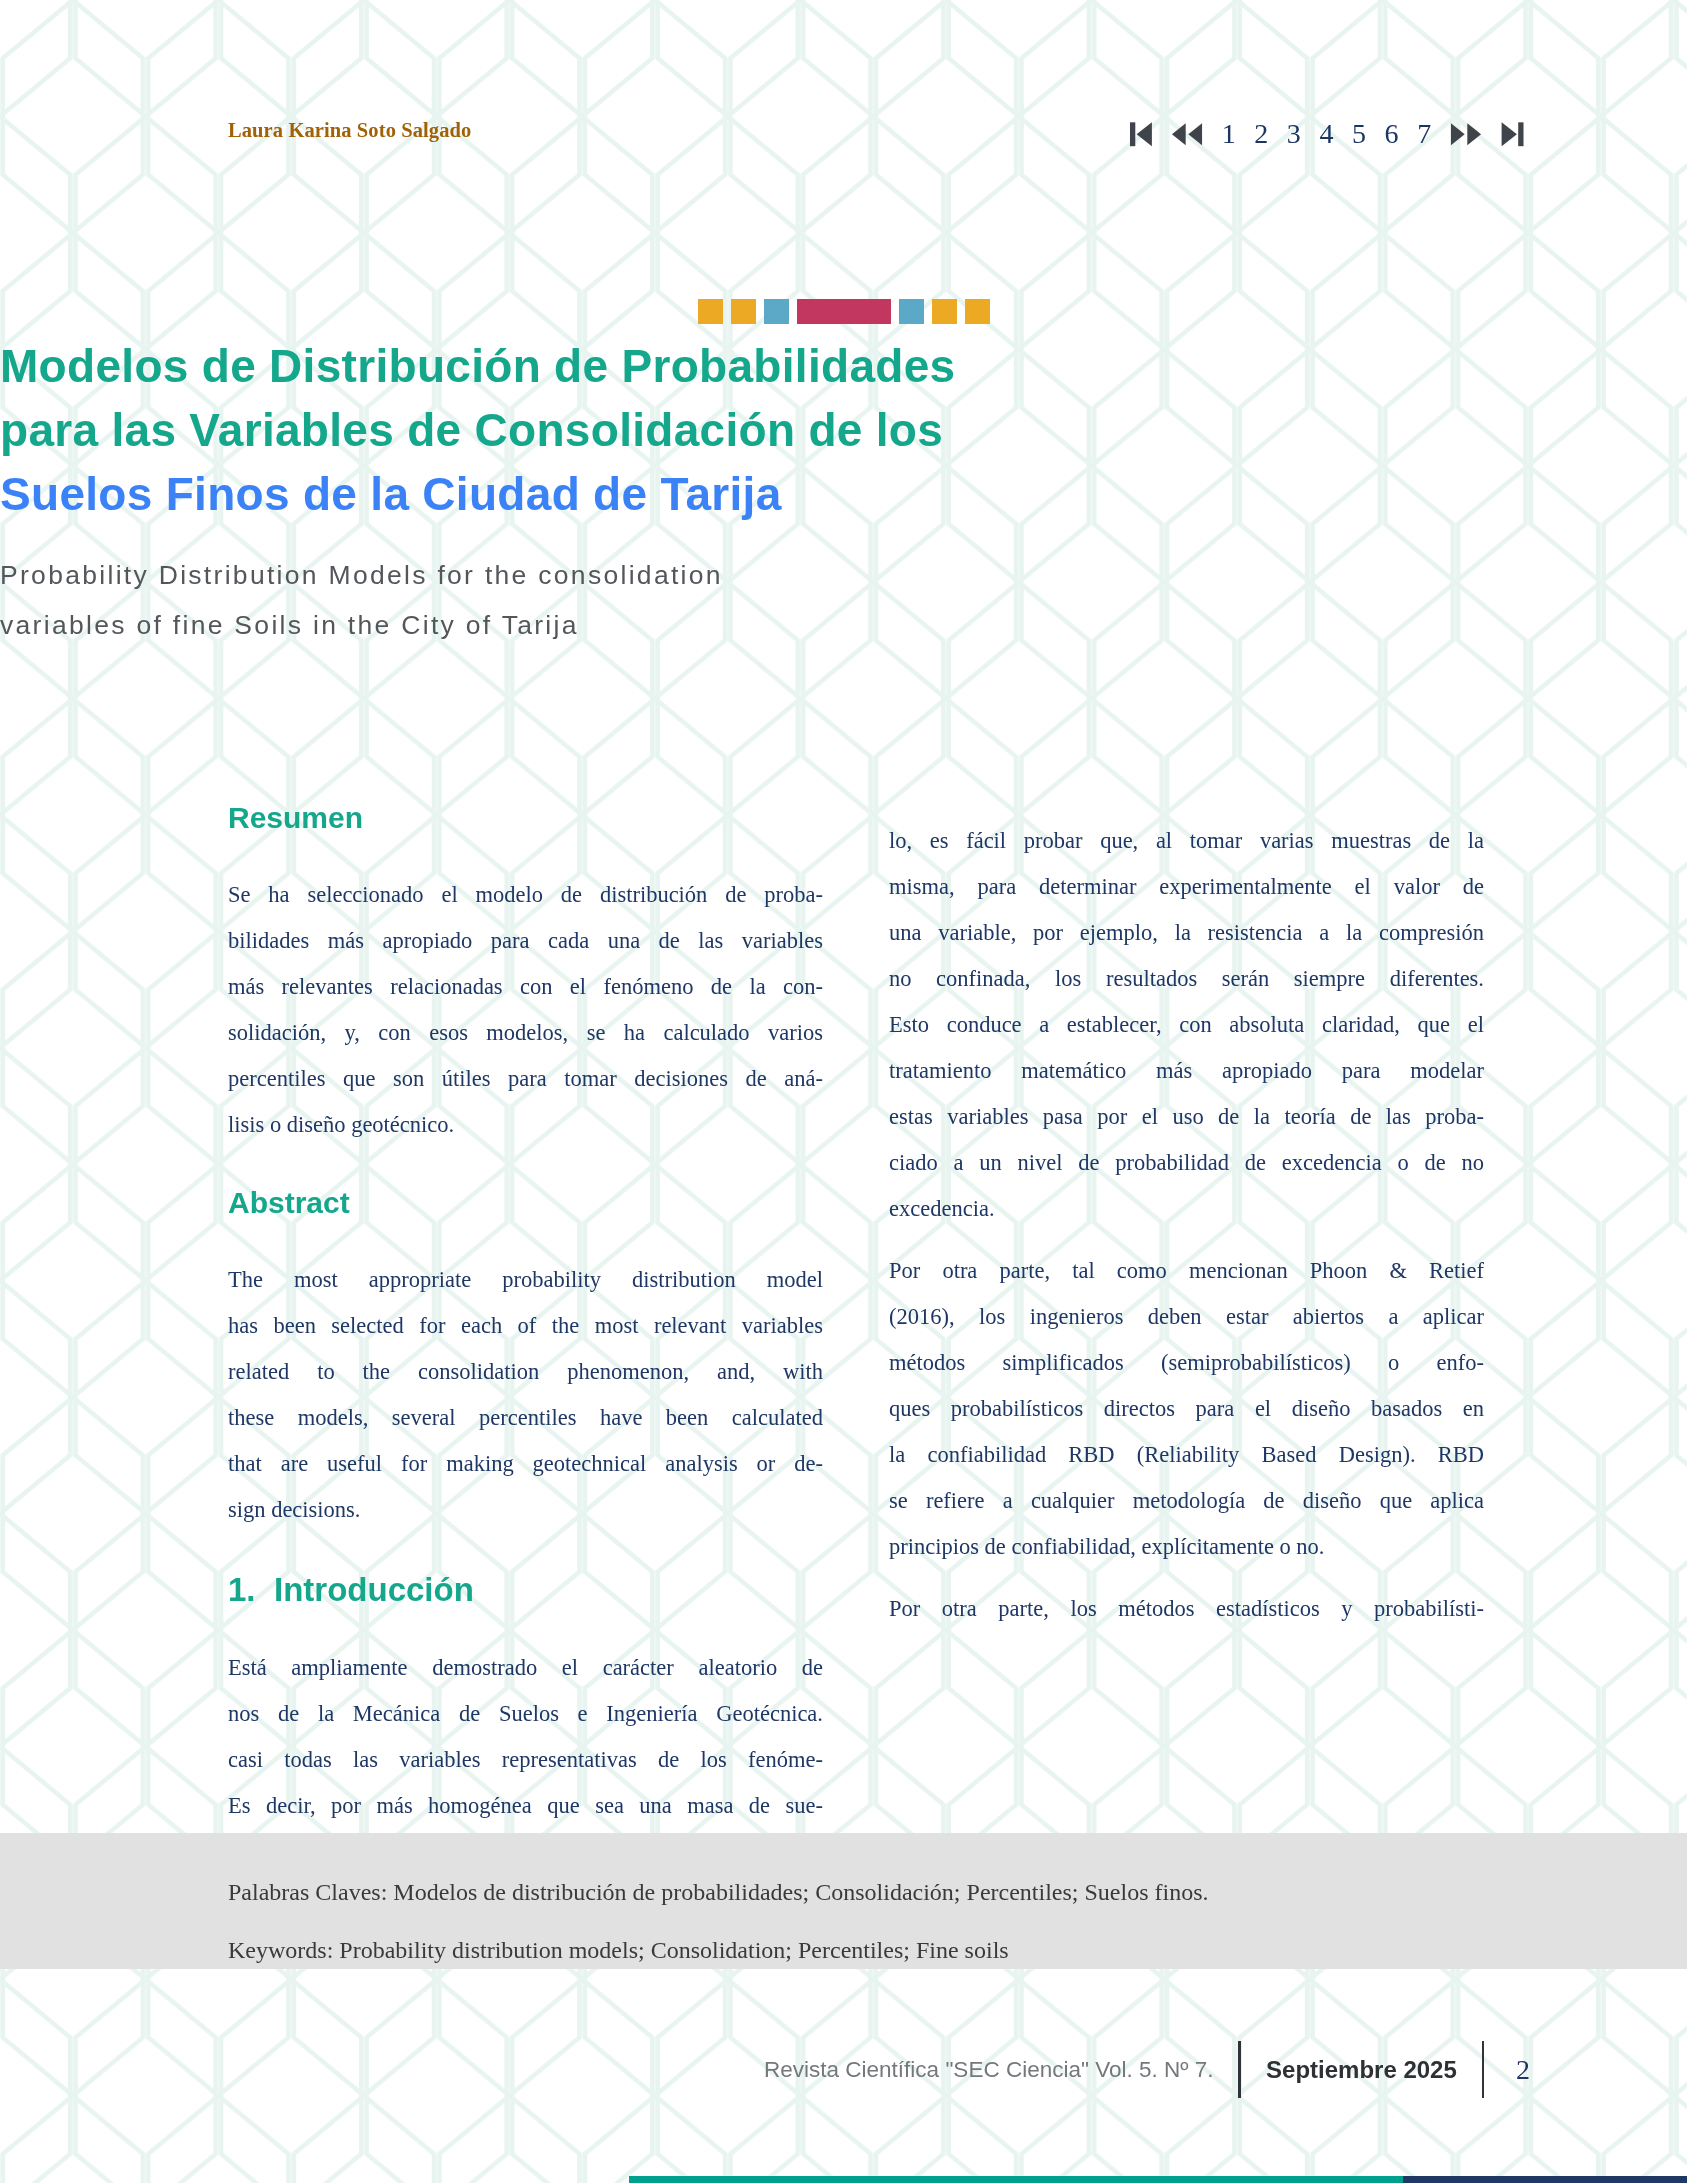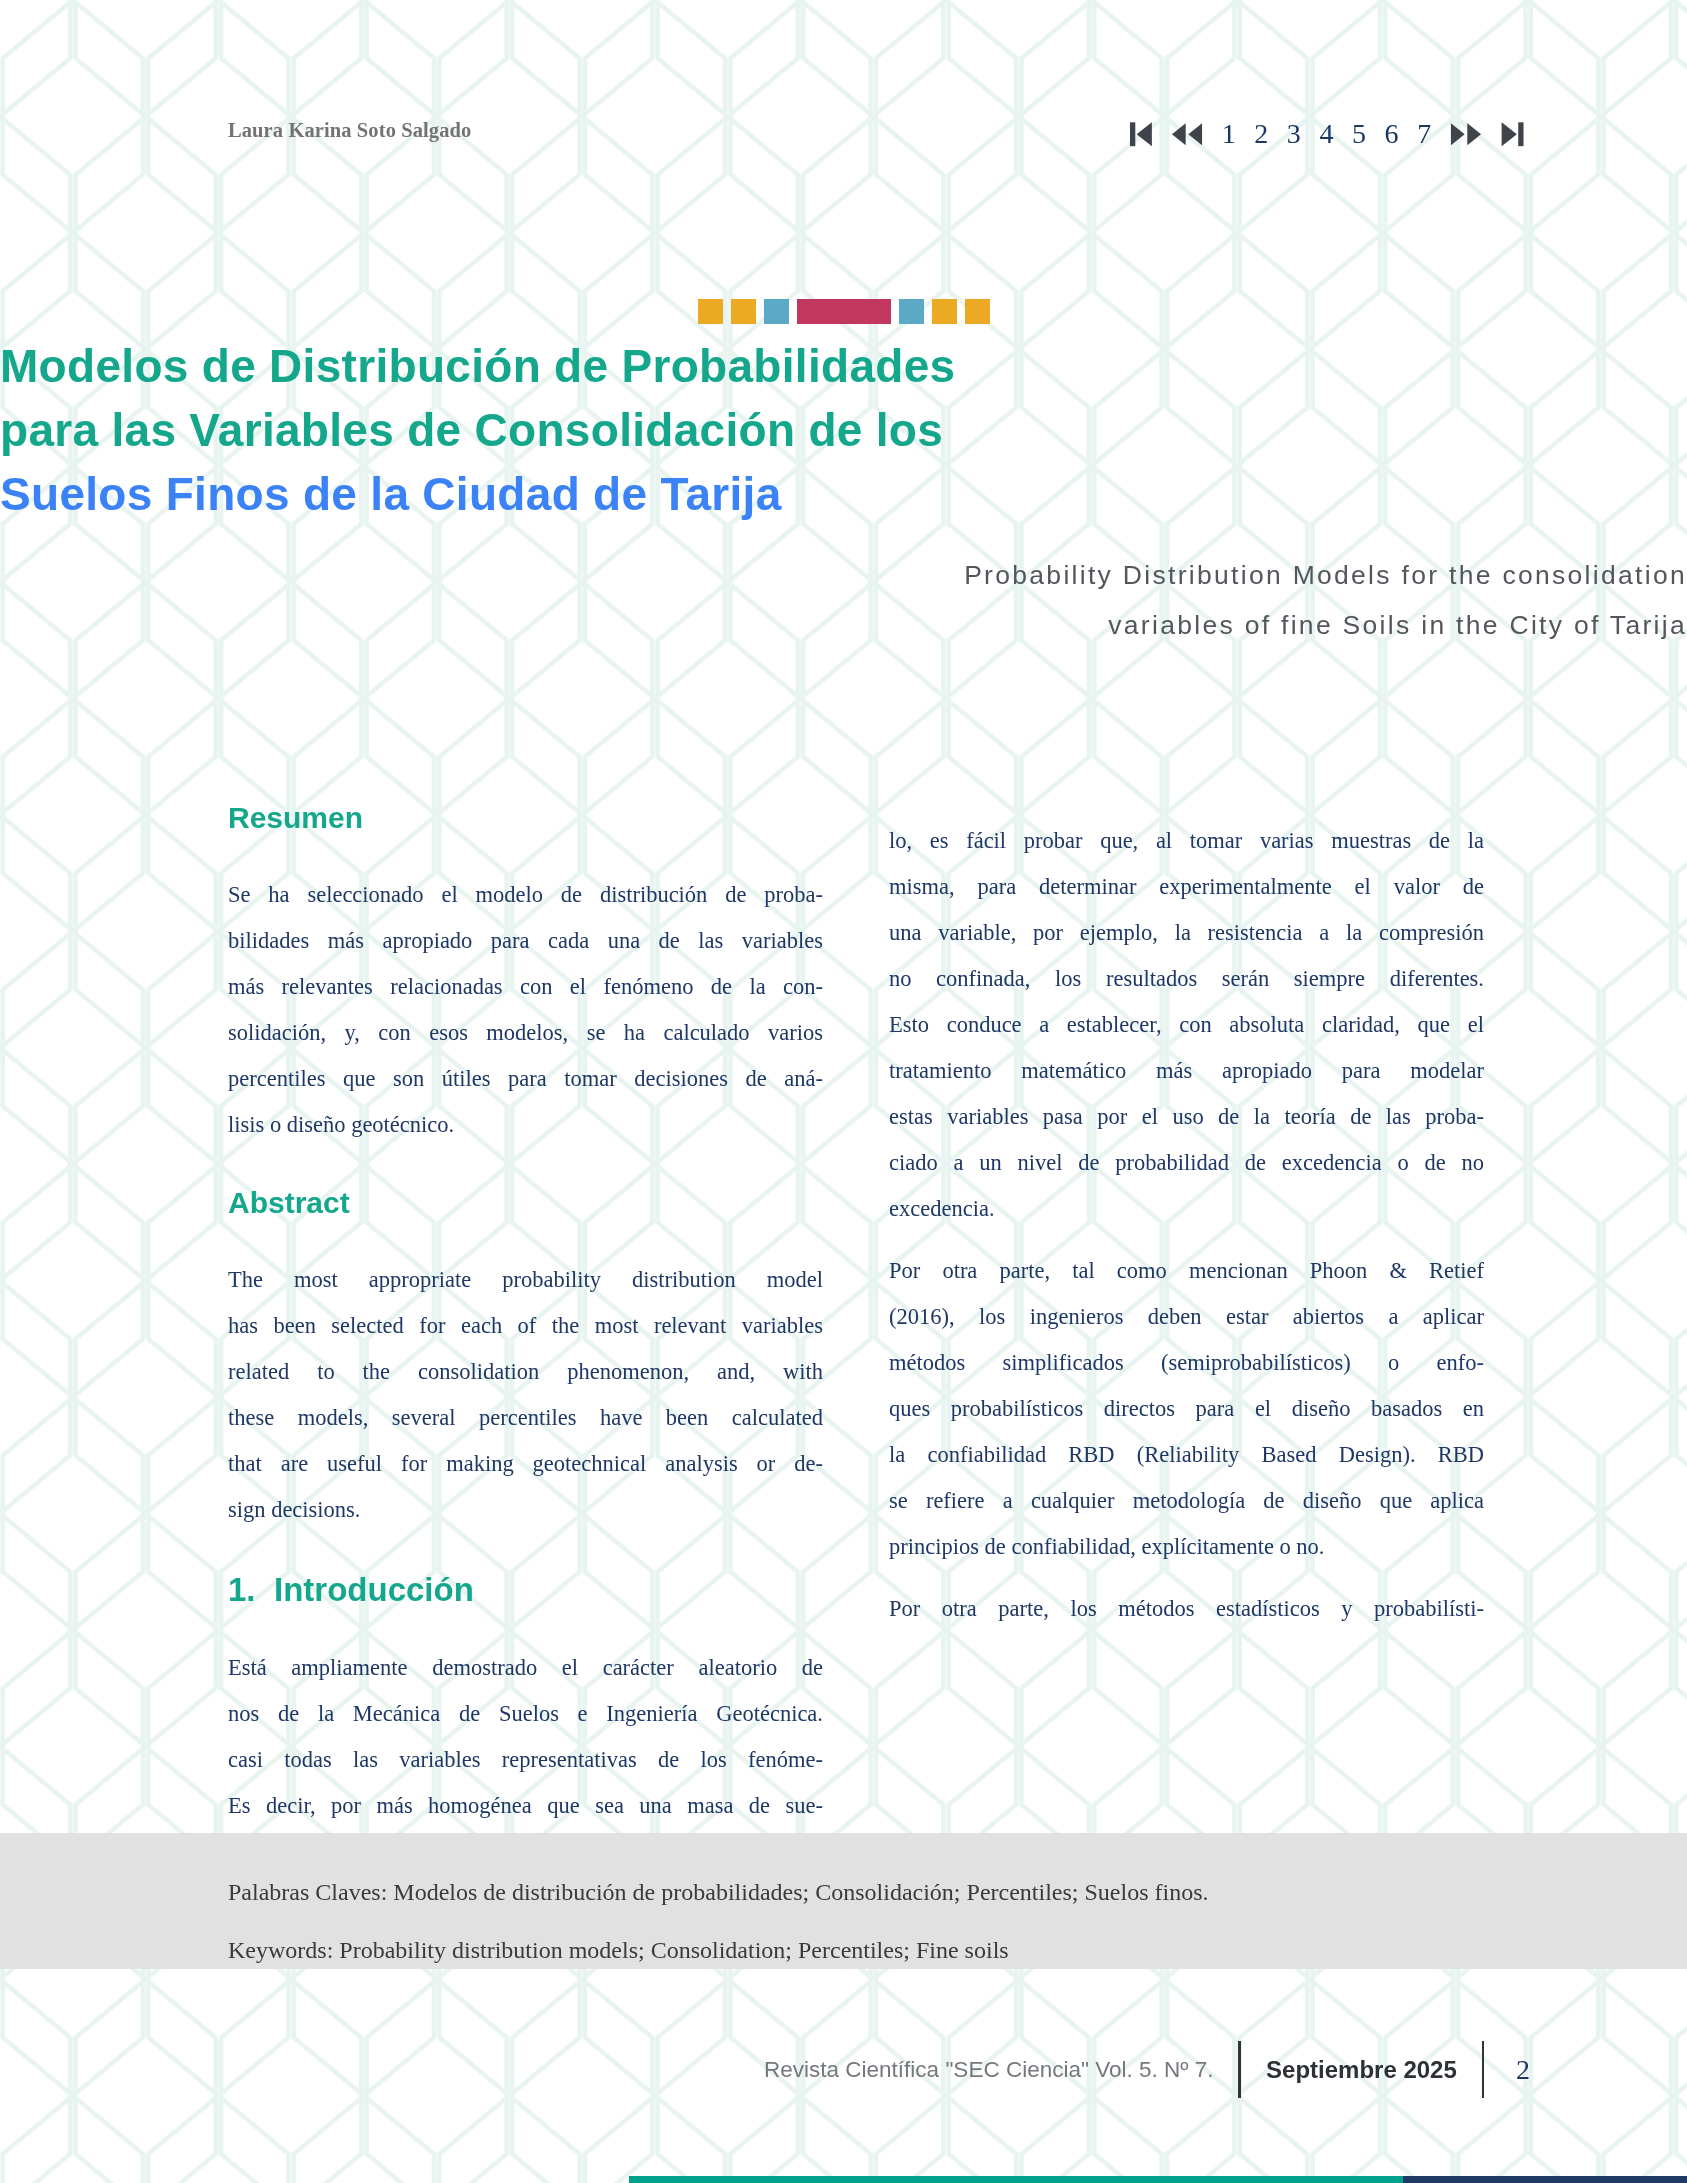--- a/index.html
+++ b/index.html
@@ -3,40 +3,40 @@
 <meta charset="utf-8">
 <style>
   html,body{margin:0;padding:0;background:#fff;}
   .page{position:relative;width:1687px;height:2183px;overflow:hidden;background:#ffffff;
         font-family:"Liberation Serif",serif;}
   .bg{position:absolute;left:0;top:0;z-index:0;}
   .layer{position:absolute;z-index:1;}
 
   
   .author{left:228px;top:119px;font-family:"Liberation Serif",serif;font-weight:700;
-          font-size:20.5px;color:#737373;letter-spacing:0.1px;}
+          font-size:20.5px;color:#a16207;letter-spacing:0.1px;}
   .pager{right:162px;top:120px;display:flex;align-items:center;gap:16px;}
   .pager .num{font-family:"Liberation Serif",serif;font-size:28px;color:#1C3663;line-height:1;
               padding:0 1.3px;cursor:pointer;}
   .pager svg{display:block;}
 
   
   .squares{top:299px;left:50%;transform:translateX(-50%);display:flex;gap:8px;align-items:center;}
   .sq{width:25px;height:25px;}
   .sq.wide{width:94px;}
   .sq.yellow{background:#EBA924;}
   .sq.blue{background:#5CA9C7;}
   .sq.pink{background:#C23760;}
 
   
   .title{top:334px;left:0;width:1396px;text-align:left;font-family:"Liberation Sans",sans-serif;
          font-weight:700;font-size:46px;line-height:64px;letter-spacing:0.3px;}
   .title .teal{color:#14A78C;display:block;}
   .title .dark{color:#3b82f6;display:block;}
-  .subtitle{top:550px;left:0;width:1687px;text-align:right;font-family:"Liberation Sans",sans-serif;
+  .subtitle{top:550px;left:0;width:1687px;text-align:left;font-family:"Liberation Sans",sans-serif;
             font-size:26.5px;line-height:50px;color:#53575C;letter-spacing:2.3px;font-weight:400;}
   .subtitle span{display:block;}
 
   
   .cols{top:799px;left:228px;width:1257px;display:grid;grid-template-columns:595px 595px;column-gap:66px;}
   .col{color:#1E3765;font-size:22.5px;line-height:46px;}
   h2.sec{font-family:"Liberation Sans",sans-serif;font-weight:700;color:#14A78C;
          font-size:30px;line-height:38px;margin:36px 0 0 0;}
   h2.sec.first{margin-top:0;}
   h2.sec.big{font-size:33px;line-height:41px;}

